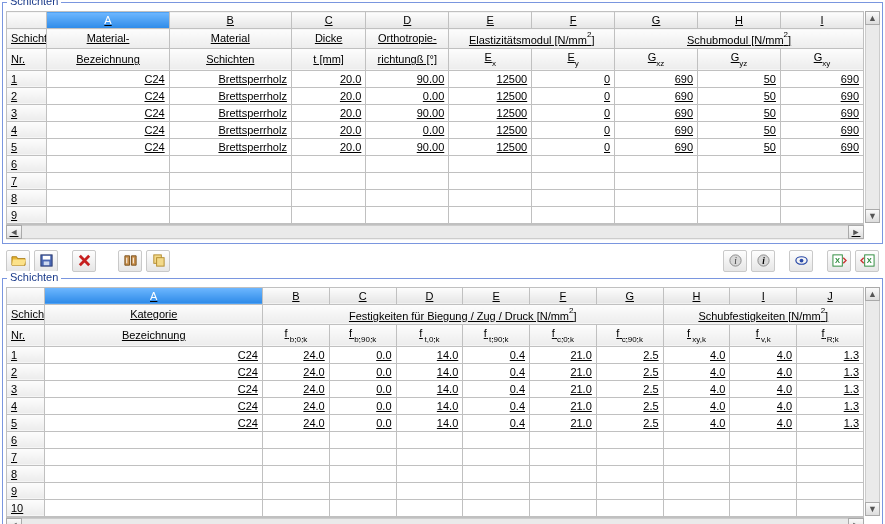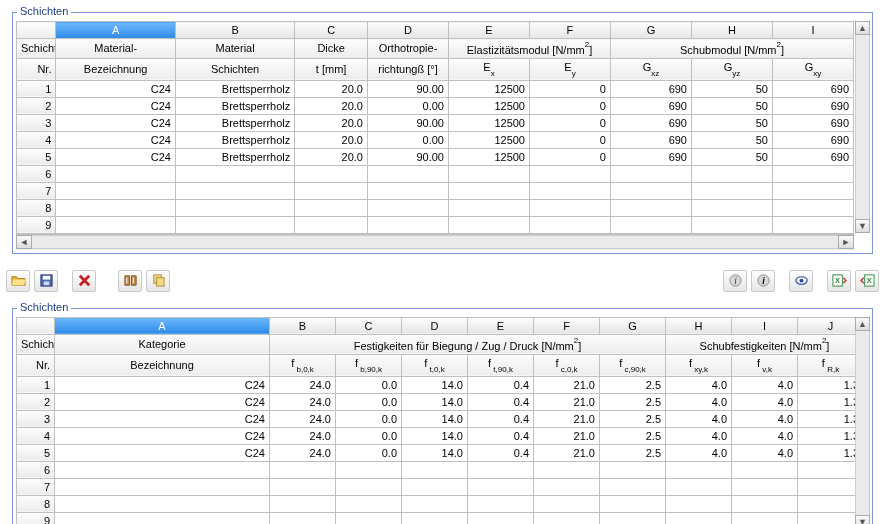--- a/index.html
+++ b/index.html
@@ -5,22 +5,23 @@
   * { box-sizing: border-box; }
   body {
     margin: 0; padding: 0;
     font-family: Arial, sans-serif;
     font-size: 11px;
     background: #fff;
     width: 885px;
   }
   .panel {
     border: 1px solid #7a96df;
-    margin: 12px;
+    margin: 2px;
     position: relative;
+    text-decoration: underline;
   }
   .panel-title {
     position: absolute;
     top: -8px; left: 4px;
     background: #fff;
     padding: 0 3px;
     color: #1a3a8a;
     font-size: 11px;
   }
   .grid-wrap {
@@ -49,21 +50,21 @@
   table.grid th.col-letter {
     background: linear-gradient(#fdfdfd,#e5e5e5);
     font-weight: normal;
   }
   table.grid th.col-letter.sel {
     background: linear-gradient(#6fb8ff,#2d8ae8);
     color: #fff;
   }
   table.grid th.rowhead {
     background: linear-gradient(#fdfdfd,#ececec);
-    text-align: right;
+    text-align: left;
     width: 38px;
   }
   table.grid td.num { text-align: right; }
   table.grid td.txt { text-align: right; }
   .hscroll {
     display:flex; align-items:center;
     height:16px;
     border-top:1px solid #c0c0c0;
     background:#f0f0f0;
   }
@@ -525,20 +526,33 @@
             <td class="num"></td>
             <td class="num"></td>
             <td class="num"></td>
             <td class="num"></td>
             <td class="num"></td>
             <td class="num"></td>
             <td class="num"></td>
             <td class="num"></td>
             <td class="num"></td>
           </tr>
+          <tr>
+            <th class="rowhead">10</th>
+            <td class="txt"></td>
+            <td class="num"></td>
+            <td class="num"></td>
+            <td class="num"></td>
+            <td class="num"></td>
+            <td class="num"></td>
+            <td class="num"></td>
+            <td class="num"></td>
+            <td class="num"></td>
+            <td class="num"></td>
+          </tr>
         </tbody>
     </table>
     <div class="hscroll">
       <div class="arrow">◄</div>
       <div class="track"></div>
       <div class="arrow">►</div>
     </div>
     <div class="vscroll">
       <div class="arrow">▲</div>
       <div class="track"></div>

